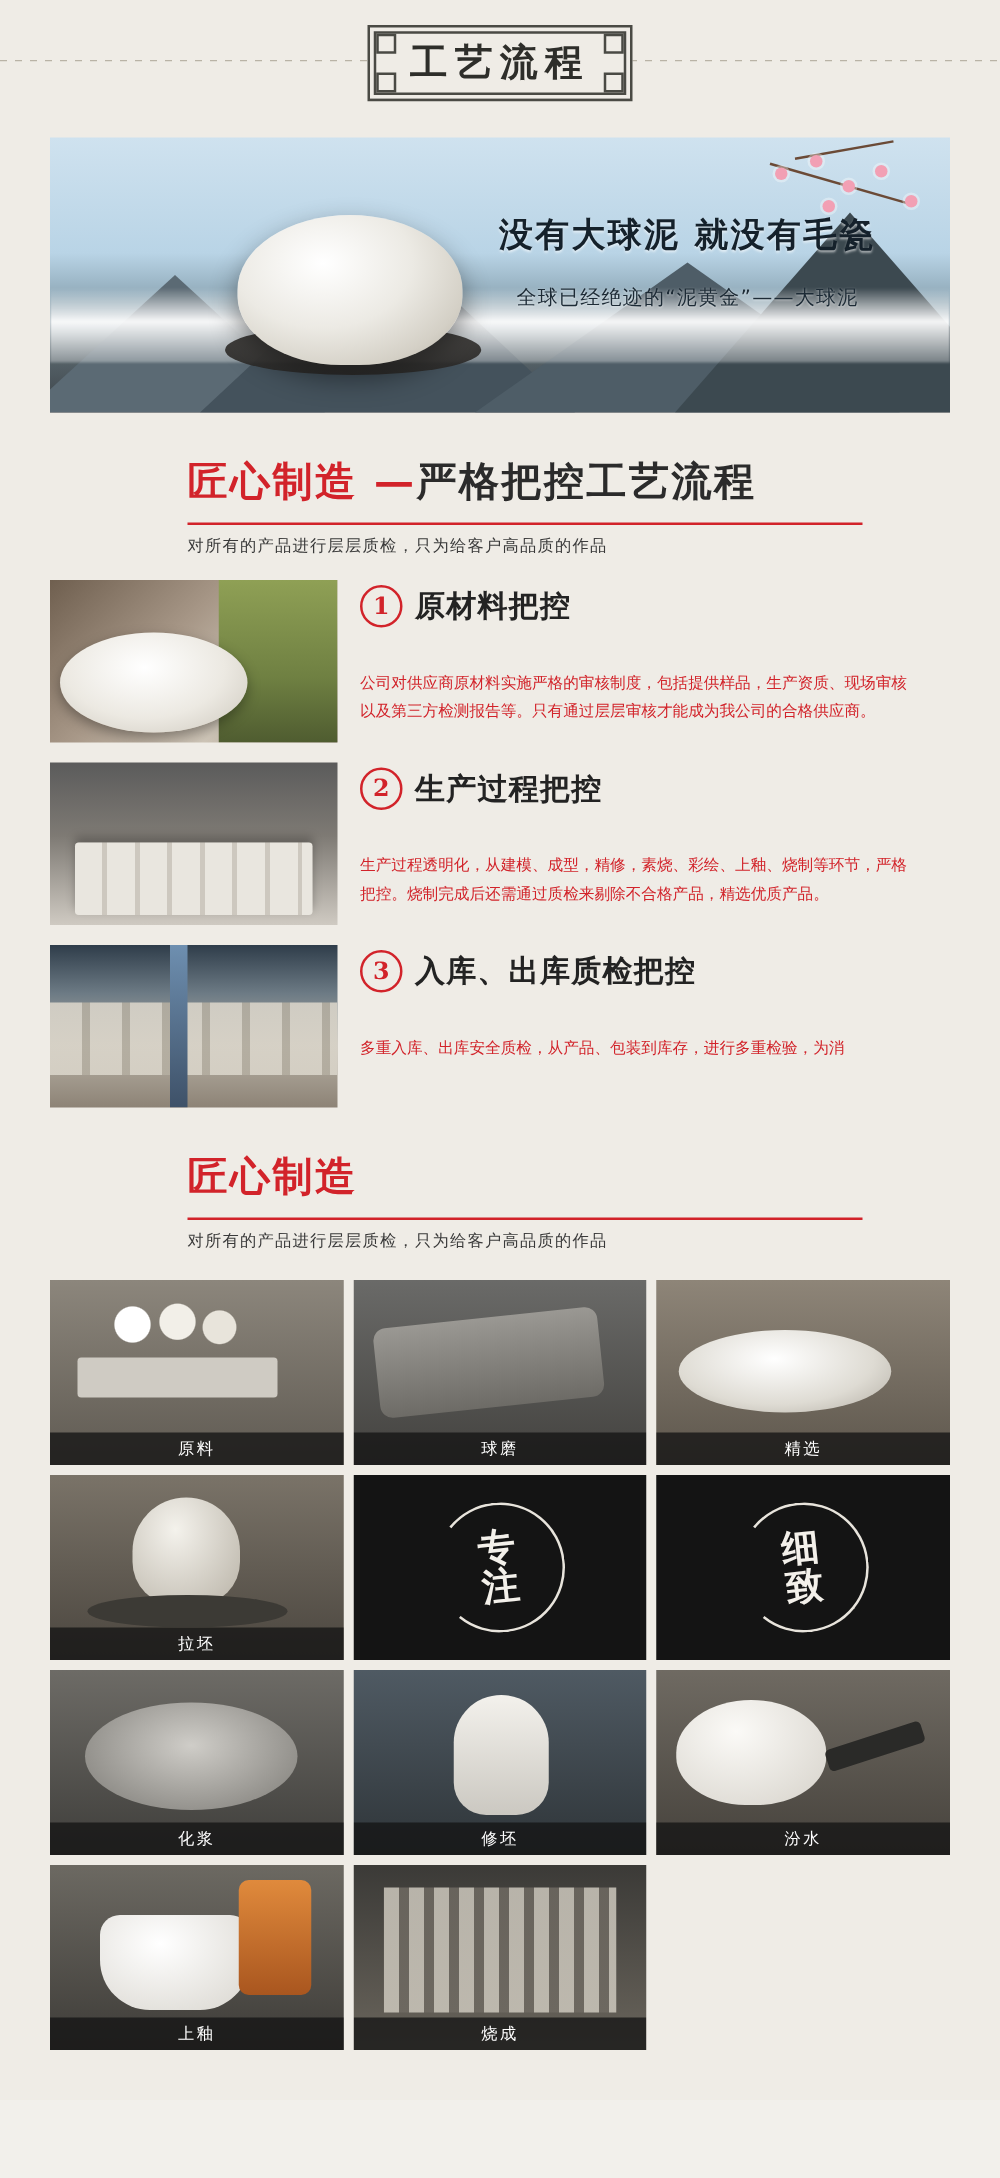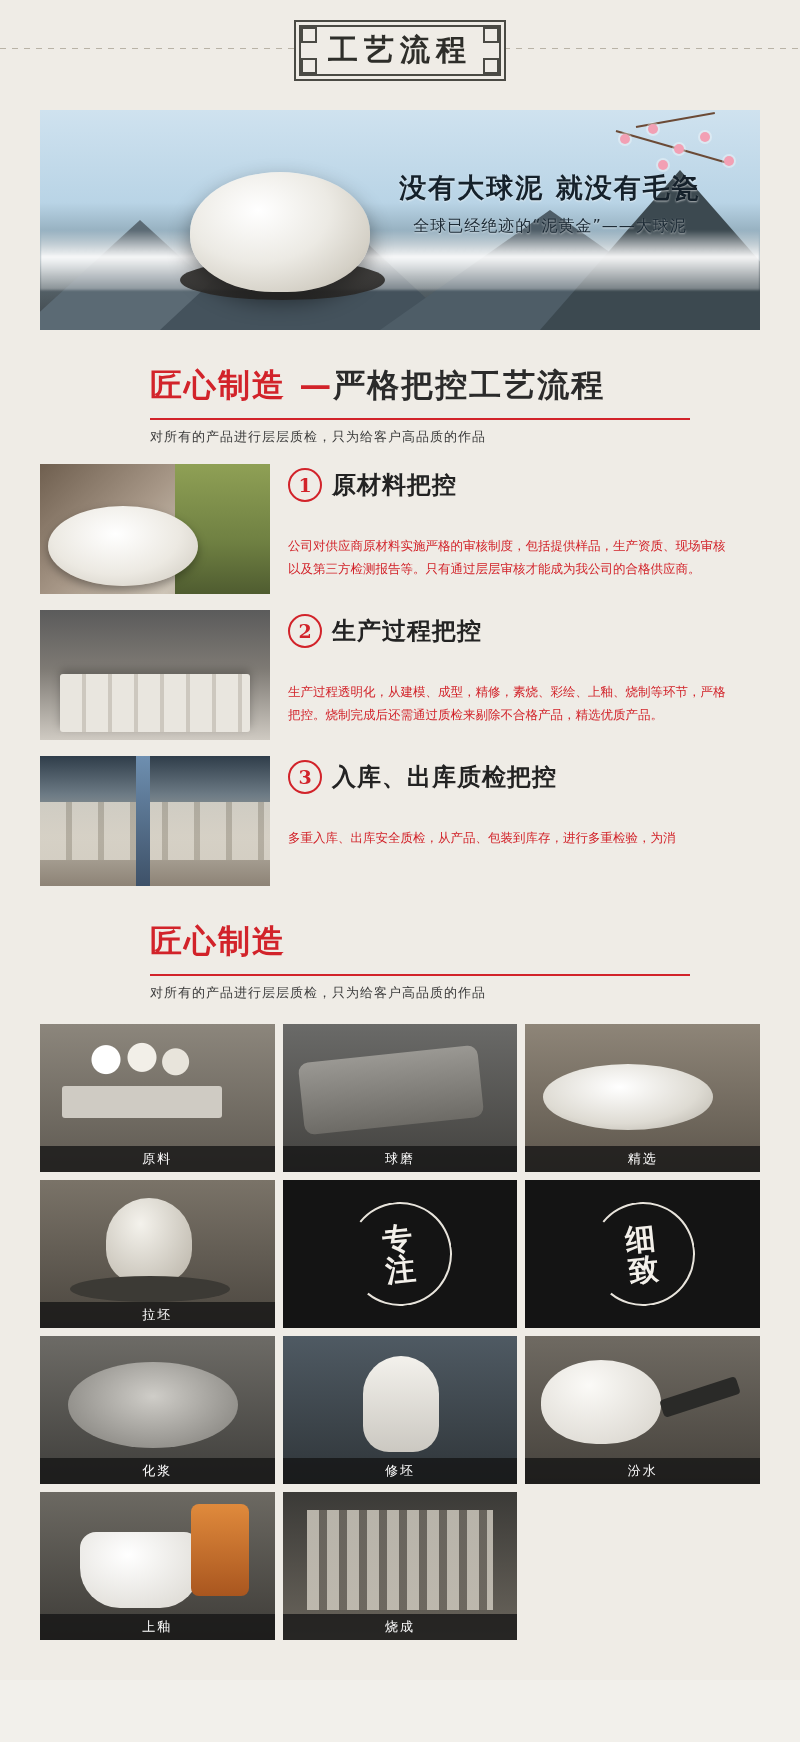--- a/index.html
+++ b/index.html
@@ -103,21 +103,21 @@
     color: #15212b;
   }
   .hero-text .l1 {
     font-family: "DejaVu Serif", "Liberation Serif", serif;
     font-size: 27px;
     font-weight: bold;
     letter-spacing: 2px;
     text-shadow: 0 1px 2px rgba(255,255,255,.6);
   }
   .hero-text .l2 {
-    margin-top: 10px;
+    margin-top: 22px;
     font-size: 16px;
     letter-spacing: 1px;
     color: #1d2b36;
     text-shadow: 0 1px 2px rgba(255,255,255,.6);
   }
   .blossom {
     position: absolute;
     right: 14px; top: 6px;
     width: 150px; height: 90px;
   }

